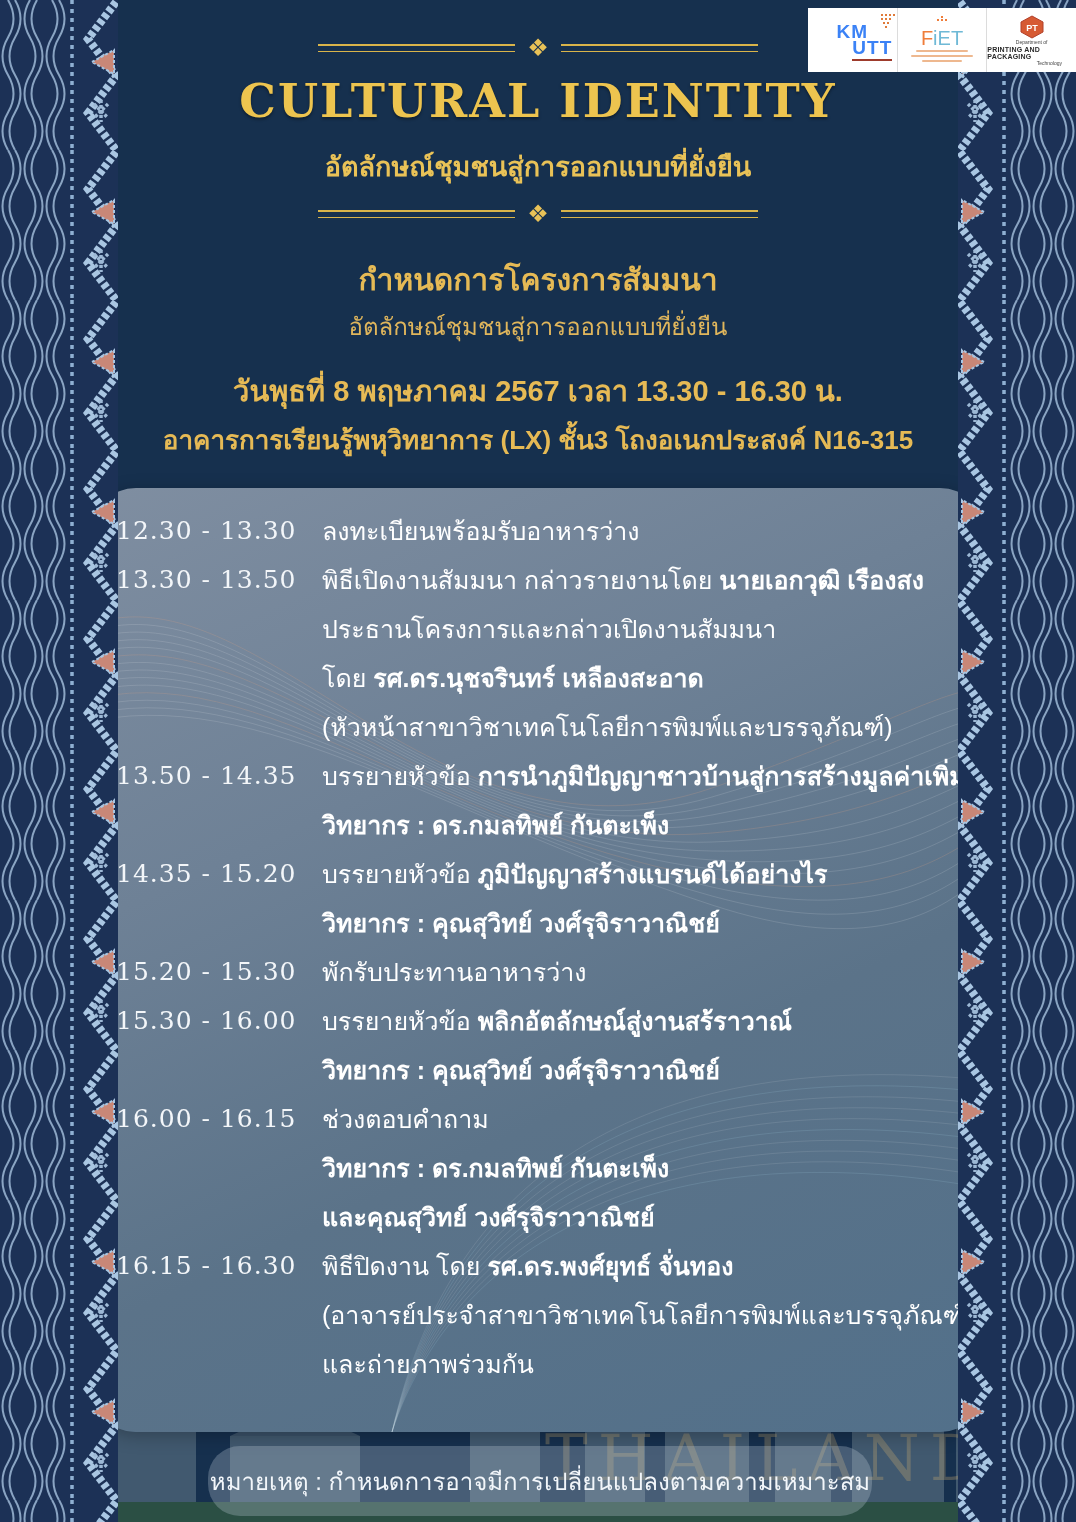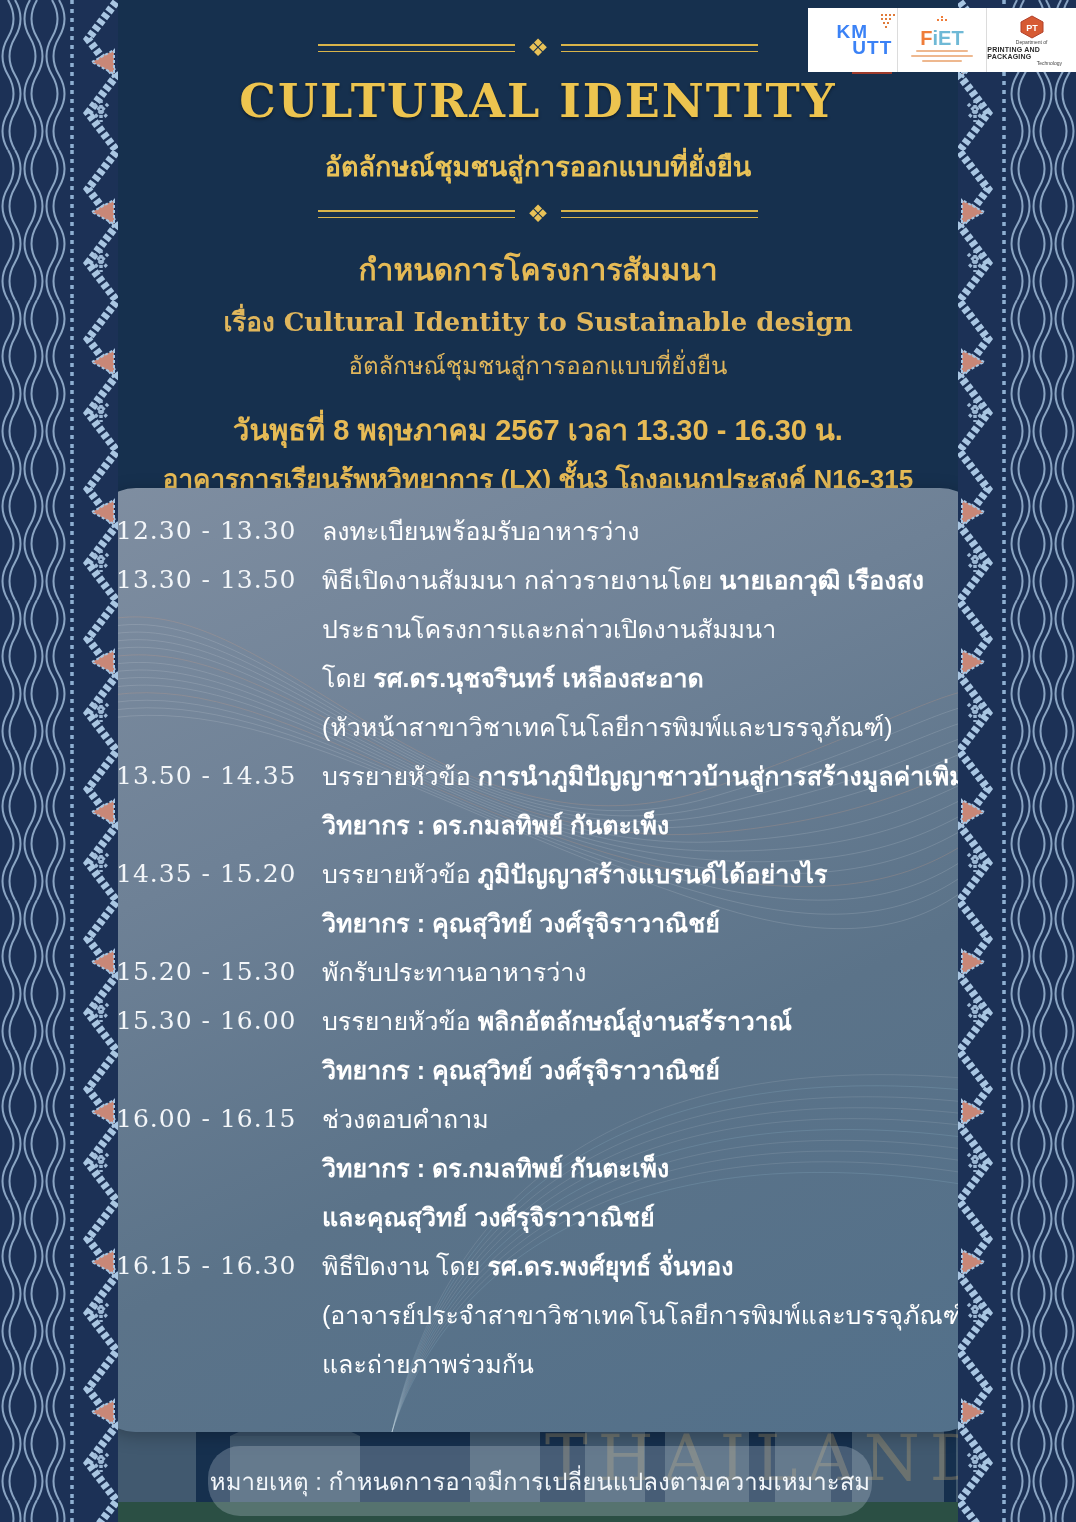--- a/index.html
+++ b/index.html
@@ -10,44 +10,44 @@
   .border-strip{position:absolute;top:0;height:1522px;width:118px;z-index:5;}
   .border-left{left:0;}
   .border-right{right:0;transform:scaleX(-1);}
 
   
   .logo-box{position:absolute;left:808px;top:8px;width:268px;height:64px;background:#ffffff;z-index:6;
     display:flex;align-items:stretch;}
   .logo-cell{flex:1;display:flex;flex-direction:column;align-items:center;justify-content:center;position:relative;border-right:1px solid #dcdcdc;}
   .logo-cell:last-child{border-right:none;}
   .kmutt-text{color:#3b82f6;font-weight:bold;font-size:19px;line-height:16px;letter-spacing:1px;text-align:center;}
-  .kmutt-text .u{border-bottom:2px solid #9e3b2c;padding-bottom:14px;margin-left:40px;}
+  .kmutt-text .u{border-bottom:2px solid #9e3b2c;padding-bottom:1px;margin-left:40px;}
   .kmutt-dots{position:absolute;top:6px;right:14px;width:2px;height:2px;background:#e07b3a;
     box-shadow:4px 0 #e07b3a,8px 0 #e07b3a,12px 0 #e07b3a,0 4px #e07b3a,4px 4px #e07b3a,8px 4px #e07b3a,2px 8px #e07b3a,6px 8px #e07b3a,4px 12px #e07b3a;}
-  .fiet-text{font-weight:bold;font-size:20px;line-height:18px;margin-top:6px;}
+  .fiet-text{font-weight:normal;font-size:20px;line-height:18px;margin-top:6px;}
   .fiet-f{color:#ef7d3a;} .fiet-iet{color:#6fb9d6;}
   .fiet-dots{width:2px;height:2px;background:#ef7d3a;margin-bottom:2px;
     box-shadow:-4px 0 #ef7d3a,4px 0 #ef7d3a,0 -3px #ef7d3a;}
   .fiet-sub{width:52px;height:2px;background:#e8a06a;opacity:.75;margin-top:3px;border-radius:1px;}
   .fiet-sub.s2{width:62px;} .fiet-sub.s3{width:40px;}
   .dept-main{font-size:7px;font-weight:bold;color:#2a2a2a;letter-spacing:.2px;margin-top:1px;}
   .dept-small{font-size:5px;color:#444;}
   .dept-small.right{align-self:flex-end;margin-right:14px;}
 
   
   .header{position:absolute;left:118px;right:118px;top:0;z-index:2;text-align:center;color:#e9c257;}
   .divider{display:flex;align-items:center;width:440px;margin:0 auto;}
   .divider .line{flex:1;height:5px;border-top:2px solid #d9b44a;border-bottom:1px solid #d9b44a;}
   .divider .orn{color:#e9c257;font-size:24px;margin:0 12px;line-height:1;}
   .divider1{margin-top:36px;} .divider2{margin-top:14px;}
   .title{font-family:"DejaVu Serif","Liberation Serif",serif;font-weight:bold;color:#edc44f;
     font-size:46px;letter-spacing:2px;line-height:52px;margin-top:15px;text-shadow:0 2px 3px rgba(0,0,0,.38);}
   .title.t2{margin-top:2px;}
   .subtitle-thai{font-size:27px;font-weight:bold;color:#e9c257;margin-top:18px;}
-  .section-heading{font-size:30px;font-weight:bold;color:#e6ba55;margin-top:20px;}
+  .section-heading{font-size:30px;font-weight:bold;color:#e6ba55;margin-top:30px;}
   .topic-en{font-family:"DejaVu Serif","Liberation Serif",serif;font-size:26px;font-weight:bold;color:#e0b65c;margin-top:8px;}
   .topic-th{font-size:24px;color:#e0b65c;margin-top:4px;}
   .event-date{font-size:29px;font-weight:bold;color:#e6ba55;margin-top:22px;}
   .event-venue{font-size:26px;font-weight:bold;color:#e6ba55;margin-top:5px;}
 
   
   .panel{position:absolute;left:92px;top:488px;width:892px;height:944px;border-radius:44px;z-index:2;
     background:linear-gradient(155deg,#7f8ea1 0%,#6e8196 32%,#5b7389 62%,#52708a 100%);
     box-shadow:0 4px 18px rgba(0,0,0,.25);overflow:hidden;}
   .panel-waves{position:absolute;left:0;top:0;pointer-events:none;}
@@ -161,21 +161,20 @@
       <div class="line"></div>
     </div>
     <div class="title">CULTURAL IDENTITY</div>
     <div class="subtitle-thai">อัตลักษณ์ชุมชนสู่การออกแบบที่ยั่งยืน</div>
     <div class="divider divider2">
       <div class="line"></div>
       <div class="orn">❖</div>
       <div class="line"></div>
     </div>
     <div class="section-heading">กำหนดการโครงการสัมมนา</div>
-    <div class="topic-en">เรื่อง Cultural Identity to Sustainable design</div>
     <div class="topic-th">อัตลักษณ์ชุมชนสู่การออกแบบที่ยั่งยืน</div>
     <div class="event-date">วันพุธที่ 8 พฤษภาคม 2567 เวลา 13.30 - 16.30 น.</div>
     <div class="event-venue">อาคารการเรียนรู้พหุวิทยาการ (LX) ชั้น3 โถงอเนกประสงค์ N16-315</div>
   </div>
 
   <div class="panel">
     <svg class="panel-waves" id="waves" width="892" height="944" viewBox="0 0 892 944">
         <path d="M-30,150 C150,40 330,400 620,300 S900,140 960,300" fill="none" stroke="rgba(228,166,130,0.20)" stroke-width="1"></path>
         <path d="M-30,157 C150,51 330,394 620,309 S900,151 960,307" fill="none" stroke="rgba(255,255,255,0.13)" stroke-width="1"></path>
         <path d="M-30,164 C150,62 330,388 620,318 S900,162 960,314" fill="none" stroke="rgba(255,255,255,0.13)" stroke-width="1"></path>

